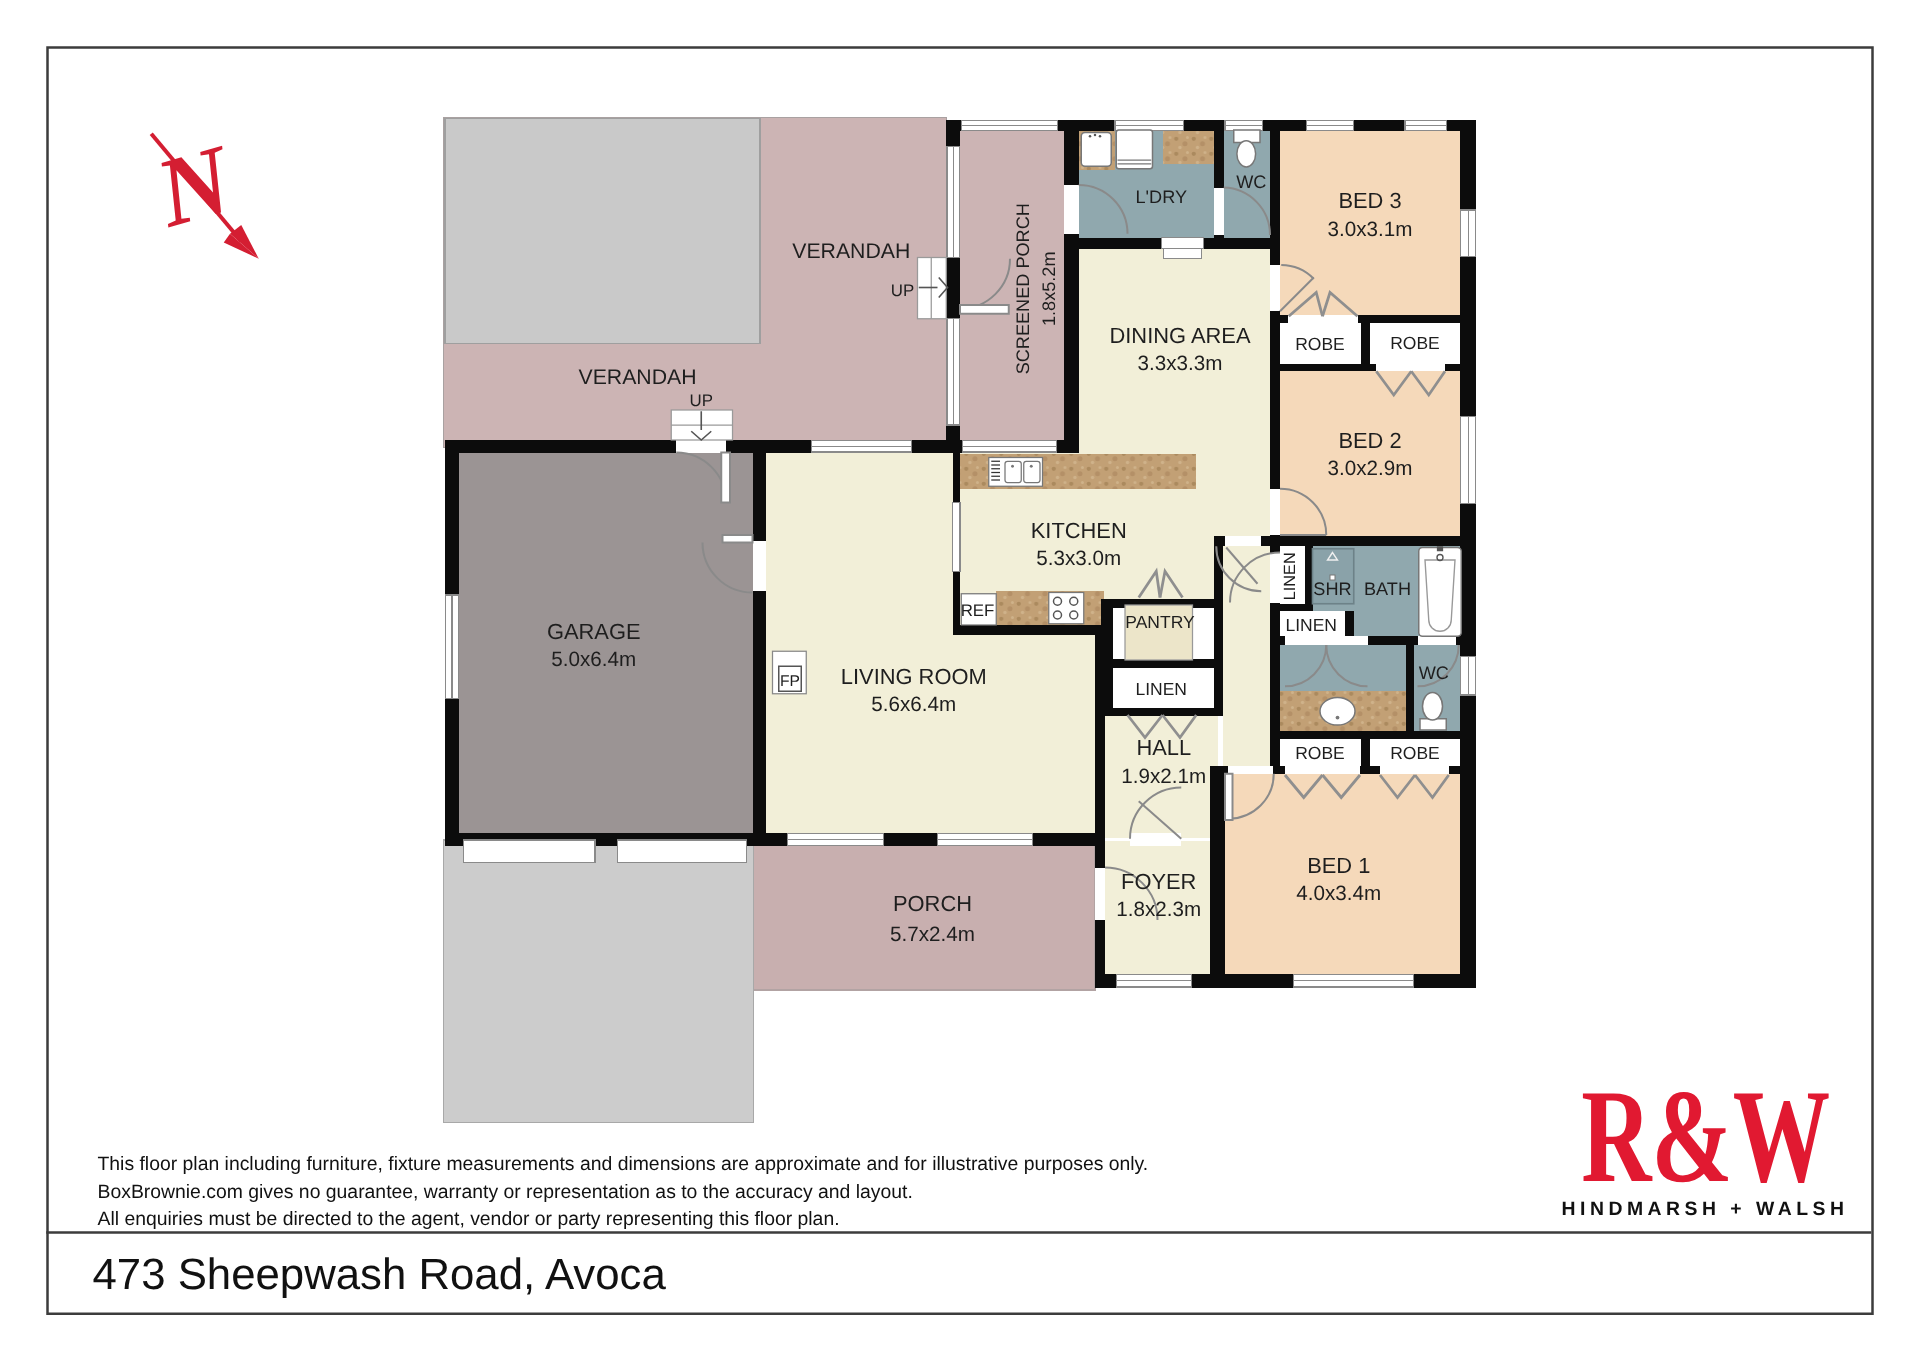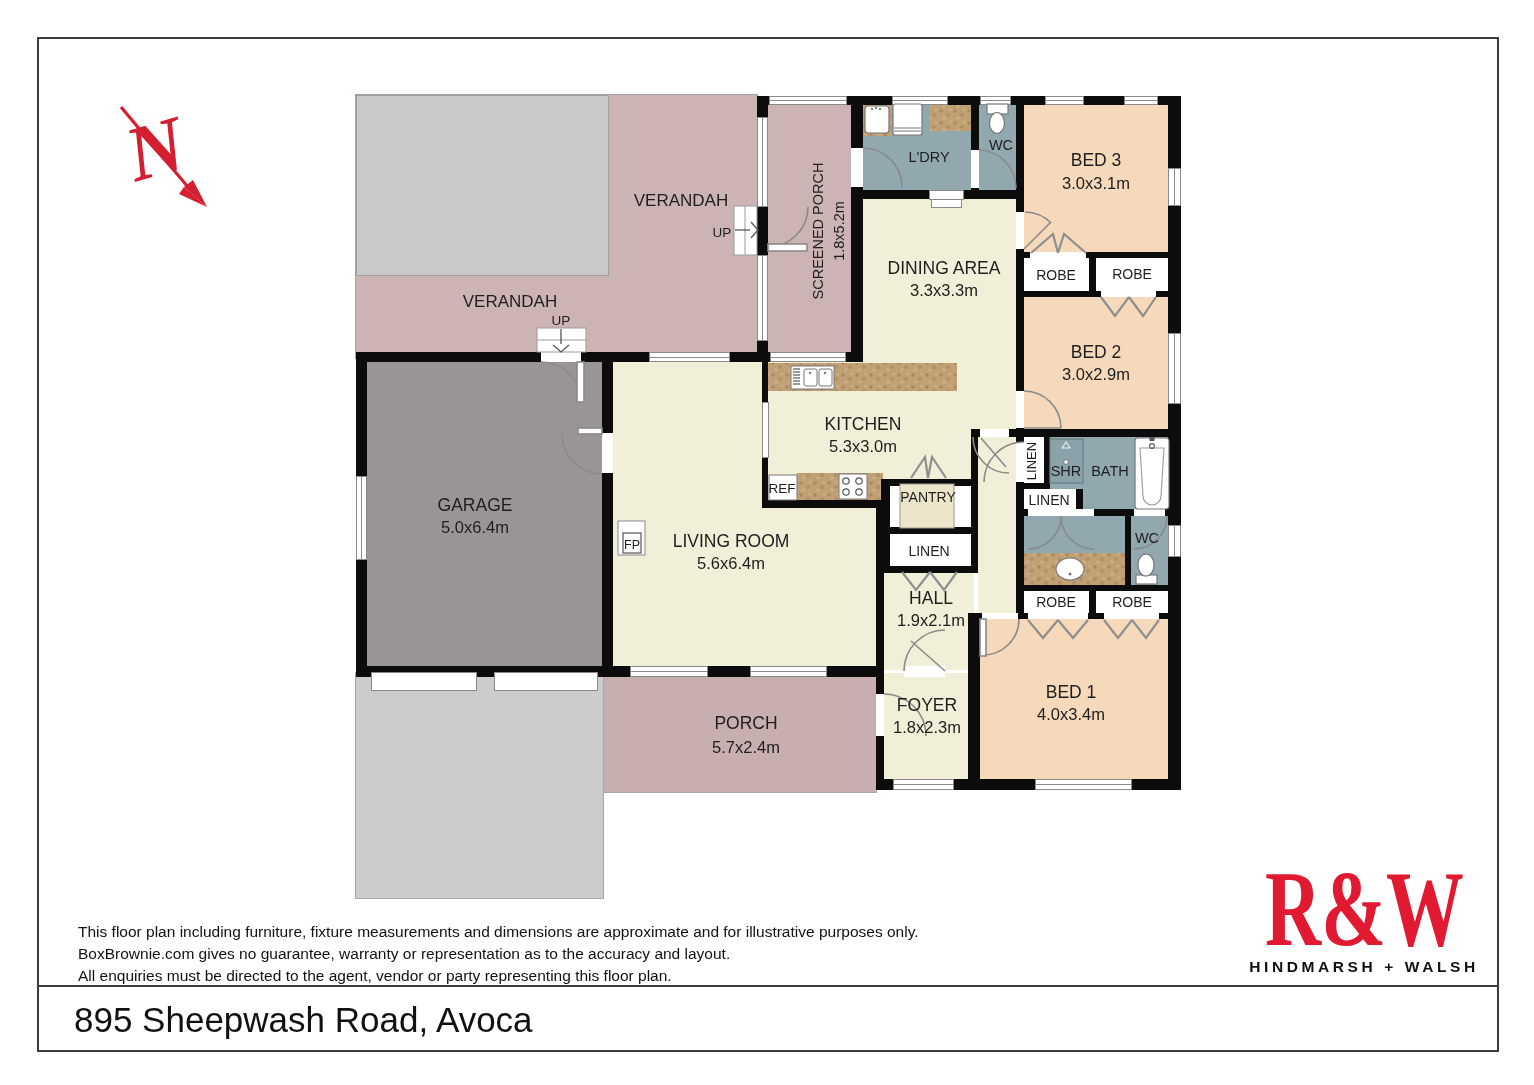--- a/index.html
+++ b/index.html
@@ -6,21 +6,21 @@
   body{width:1534px;height:1085px;position:relative;font-family:"Liberation Sans", sans-serif;overflow:hidden;}
   .abs{position:absolute;}
 </style>
 </head>
 <body>
 
 <div class="abs" style="left:37px;top:37px;width:1458px;height:1011px;border:2px solid #3c3c3c;"></div>
 
 <div class="abs" style="left:37px;top:985px;width:1460px;height:2px;background:#3c3c3c;"></div>
 
-<div class="abs" style="left:74px;top:1000px;font-size:35px;color:#111;">895 Sheepwash Road, Avoca</div>
+<div class="abs" style="left:74px;top:1000px;font-size:35px;color:#111;">473 Sheepwash Road, Avoca</div>
 
 <div class="abs" style="left:78px;top:921px;font-size:15.5px;line-height:22px;color:#111;">This floor plan including furniture, fixture measurements and dimensions are approximate and for illustrative purposes only.<br>BoxBrownie.com gives no guarantee, warranty or representation as to the accuracy and layout.<br>All enquiries must be directed to the agent, vendor or party representing this floor plan.</div>
 
 <svg class="abs" style="left:1240px;top:850px;" width="260" height="130" viewBox="0 0 260 130">
 <text x="25" y="95" font-family="'Liberation Serif',serif" font-weight="bold" font-size="107" fill="#e11931" textLength="199" lengthAdjust="spacingAndGlyphs">R&amp;W</text>
 
 <text x="124" y="122" font-family="'Liberation Sans',sans-serif" font-weight="bold" font-size="15.5" fill="#111" text-anchor="middle" letter-spacing="3.6">HINDMARSH + WALSH</text>
 </svg>
 
 <svg class="abs" style="left:90px;top:90px;" width="140" height="130" viewBox="0 0 140 130">

